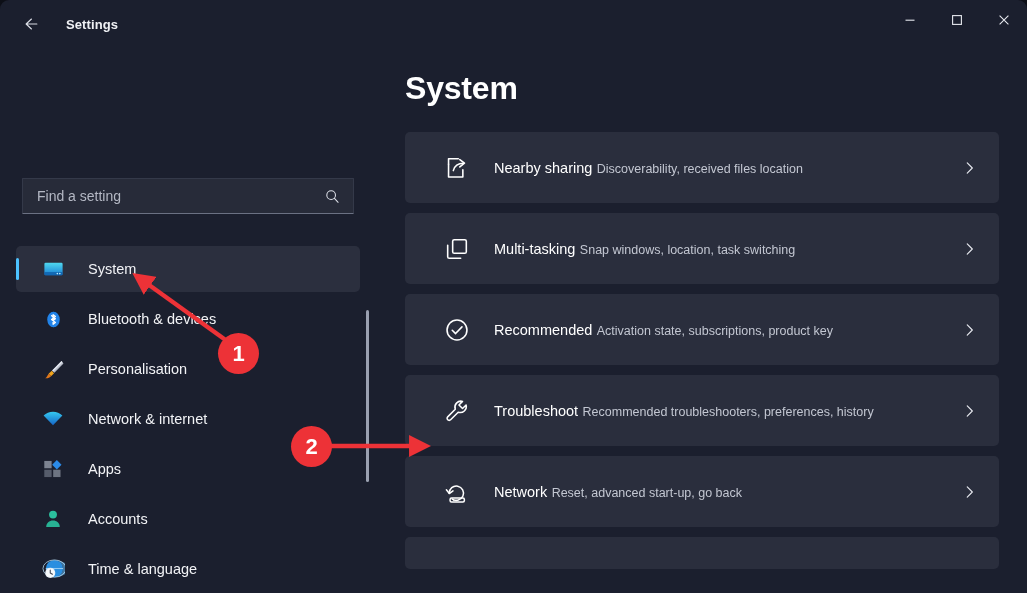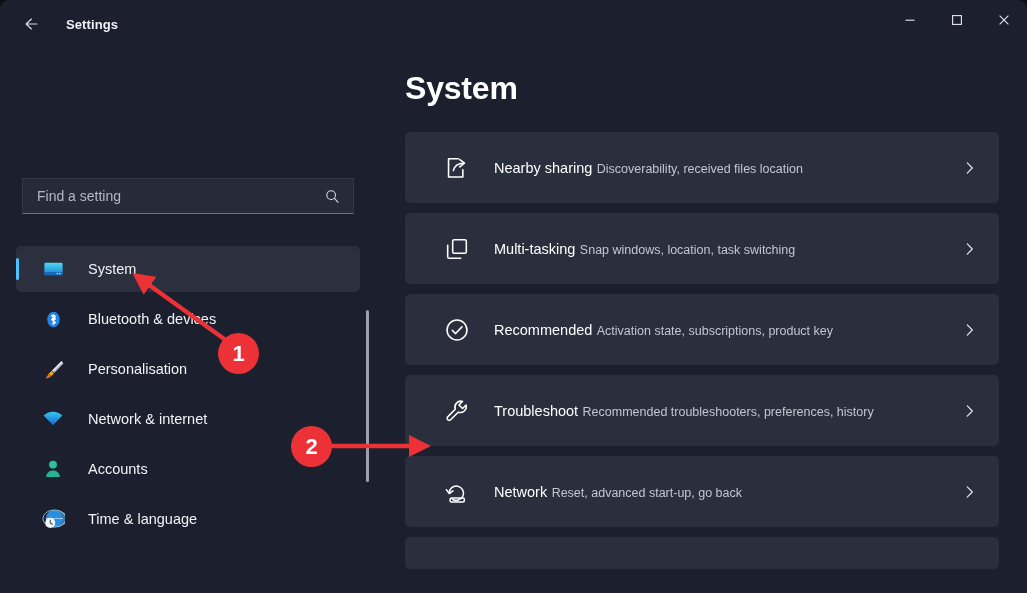--- a/index.html
+++ b/index.html
@@ -326,20 +326,31 @@
                 <stop offset="0" stop-color="#35c9f0"></stop>
                   <stop offset="1" stop-color="#1565c8"></stop>
               </linearGradient>
             </defs>
             <path d="M12 18.2 L2.6 8.6 A13.4 13.4 0 0 1 21.4 8.6 Z" fill="url(#gWifi)"></path>
           </svg>
         </span>
         <span class="nav-label">Network &amp; internet</span>
       </div>
 
+      <div class="nav-item">
+        <span class="nav-icon">
+          <svg width="22" height="22" viewBox="0 0 24 24">
+            <rect x="2.5" y="3.2" width="8" height="8" fill="#7d8391"></rect>
+            <rect x="2.5" y="12.8" width="8" height="8" fill="#565c6b"></rect>
+            <rect x="12.2" y="12.8" width="8" height="8" fill="#6e7482"></rect>
+            <rect x="16.2" y="2.3" width="7.2" height="7.2" transform="rotate(45 16.2 2.3)" fill="#2b8ae8"></rect>
+          </svg>
+        </span>
+        <span class="nav-label">Apps</span>
+      </div>
 
       <div class="nav-item">
         <span class="nav-icon">
           <svg width="22" height="22" viewBox="0 0 24 24">
             <circle cx="12" cy="7.2" r="4.3" fill="#2bbf9e"></circle>
             <path d="M4.6 20.6 C4.6 16.3 7.9 13.6 12 13.6 C16.1 13.6 19.4 16.3 19.4 20.6 Z" fill="#28b294"></path>
           </svg>
         </span>
         <span class="nav-label">Accounts</span>
       </div>

